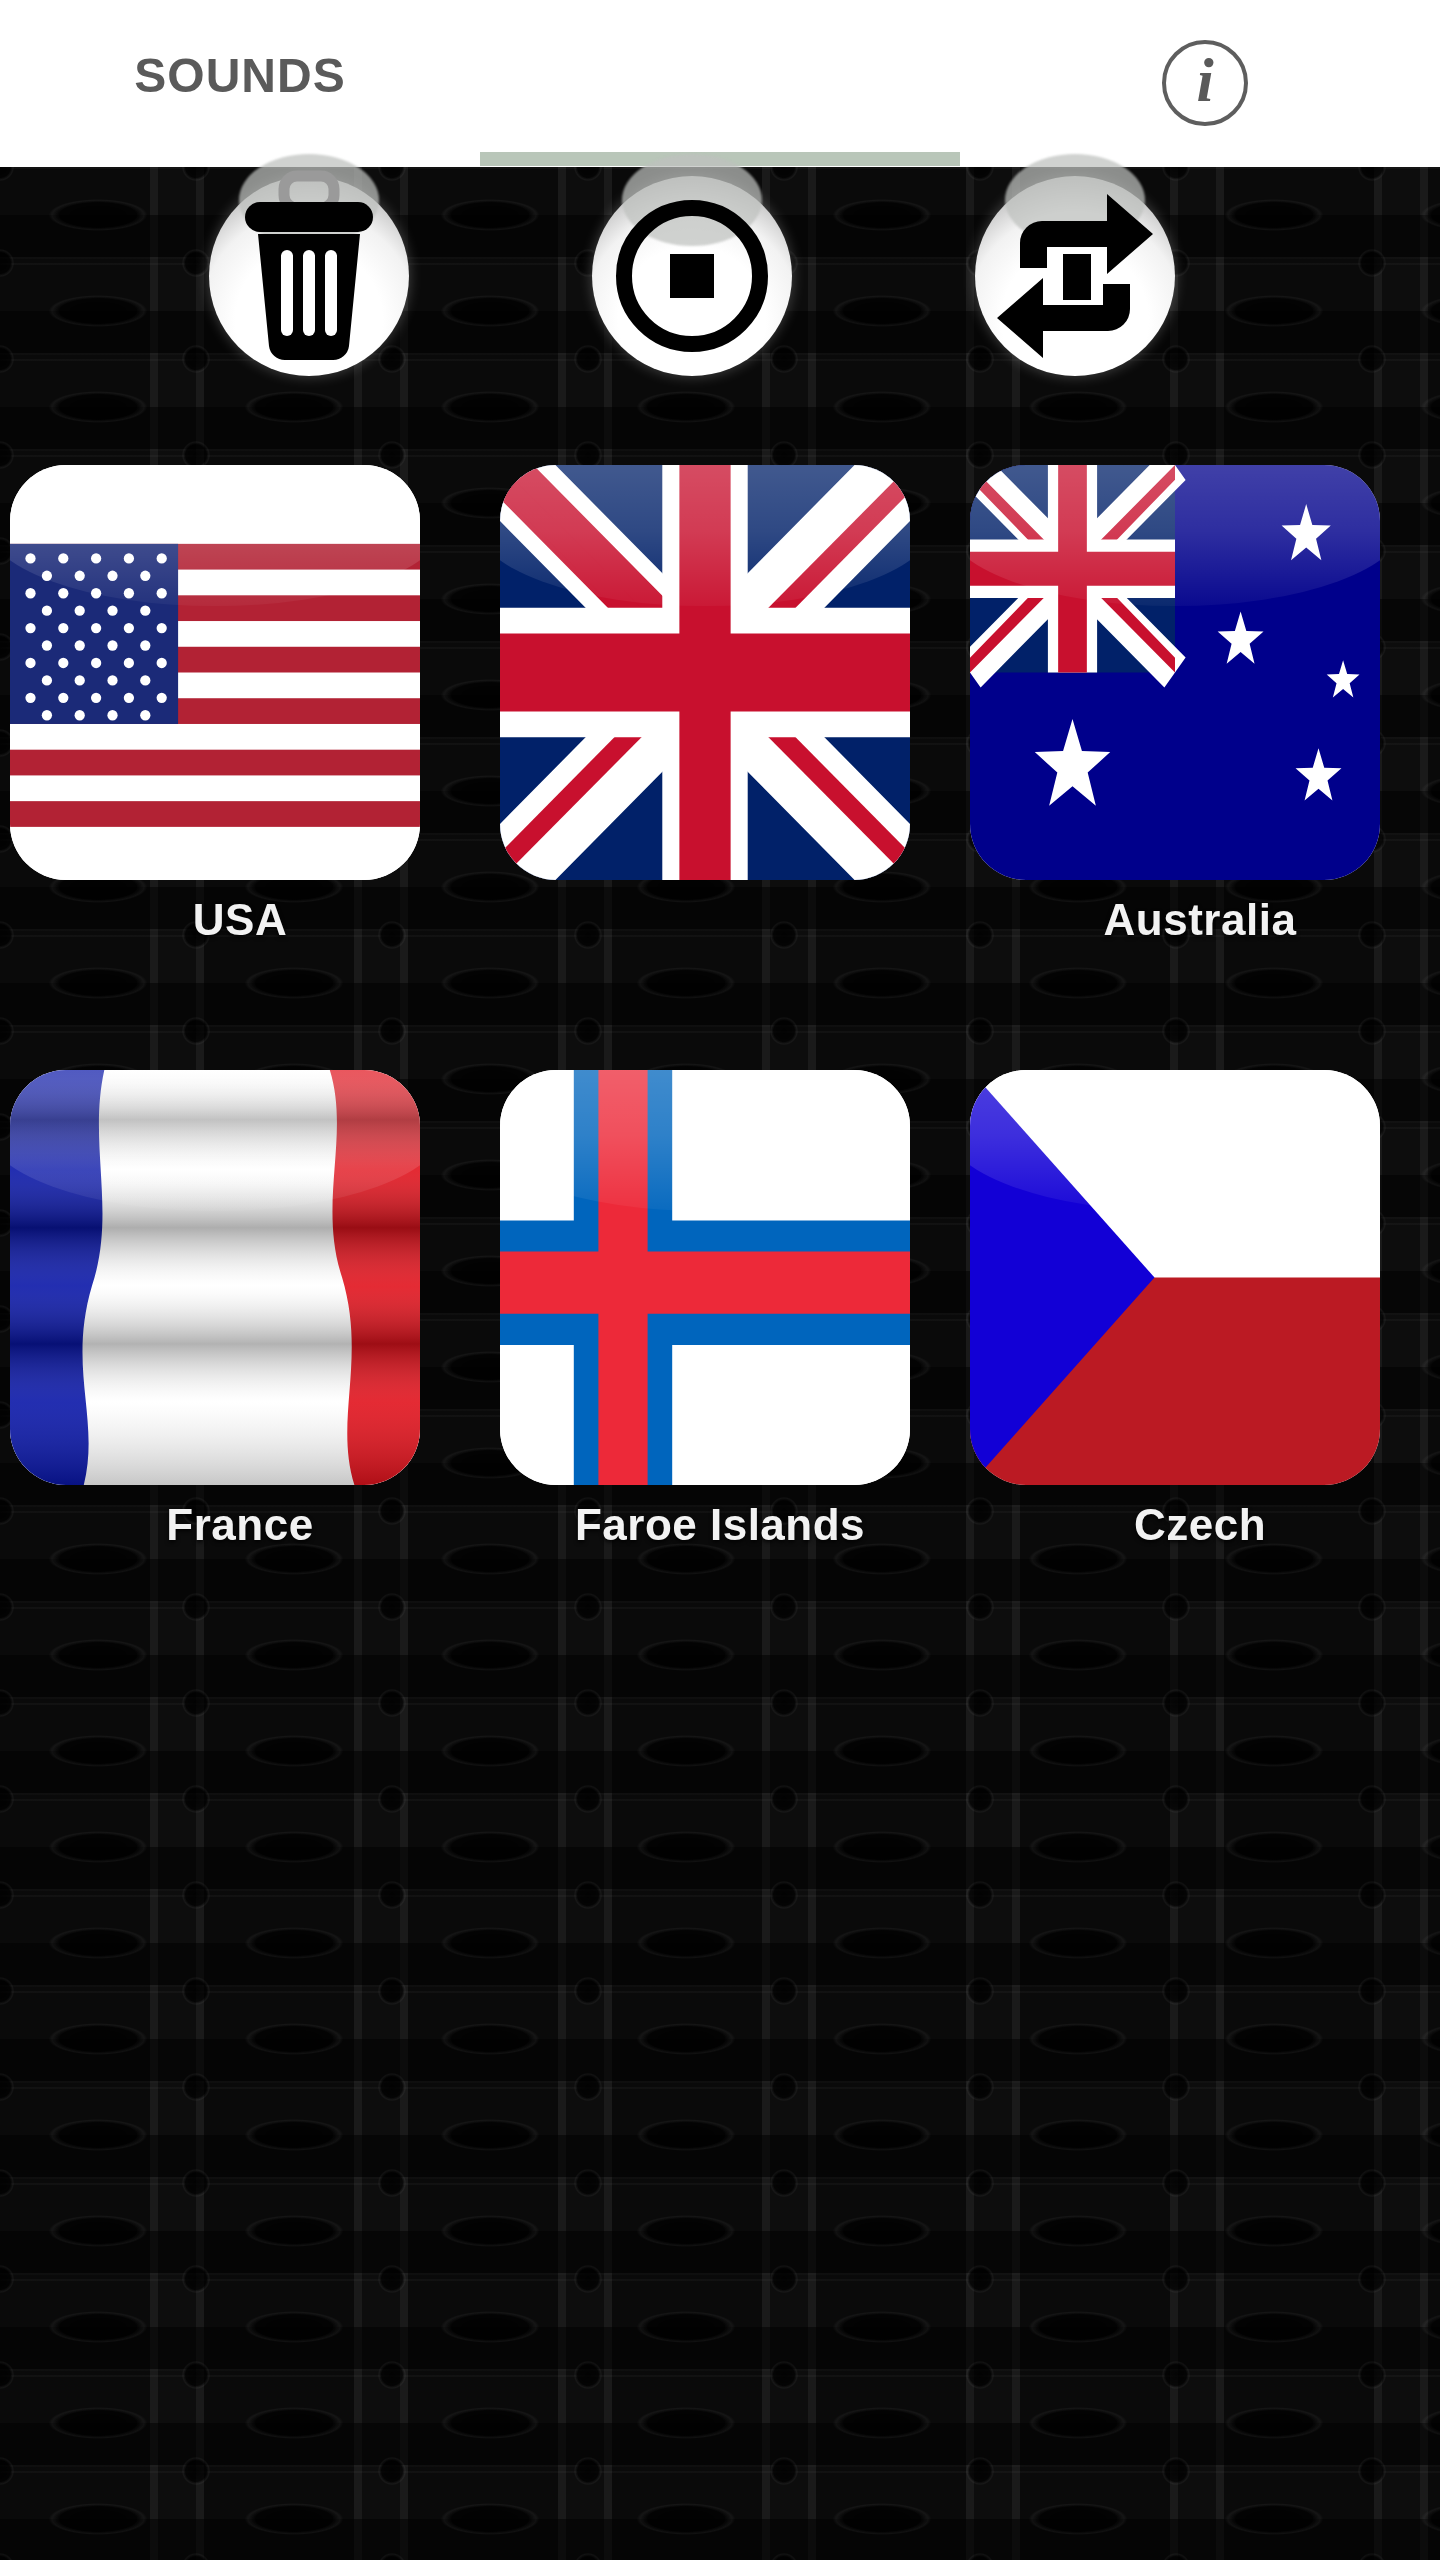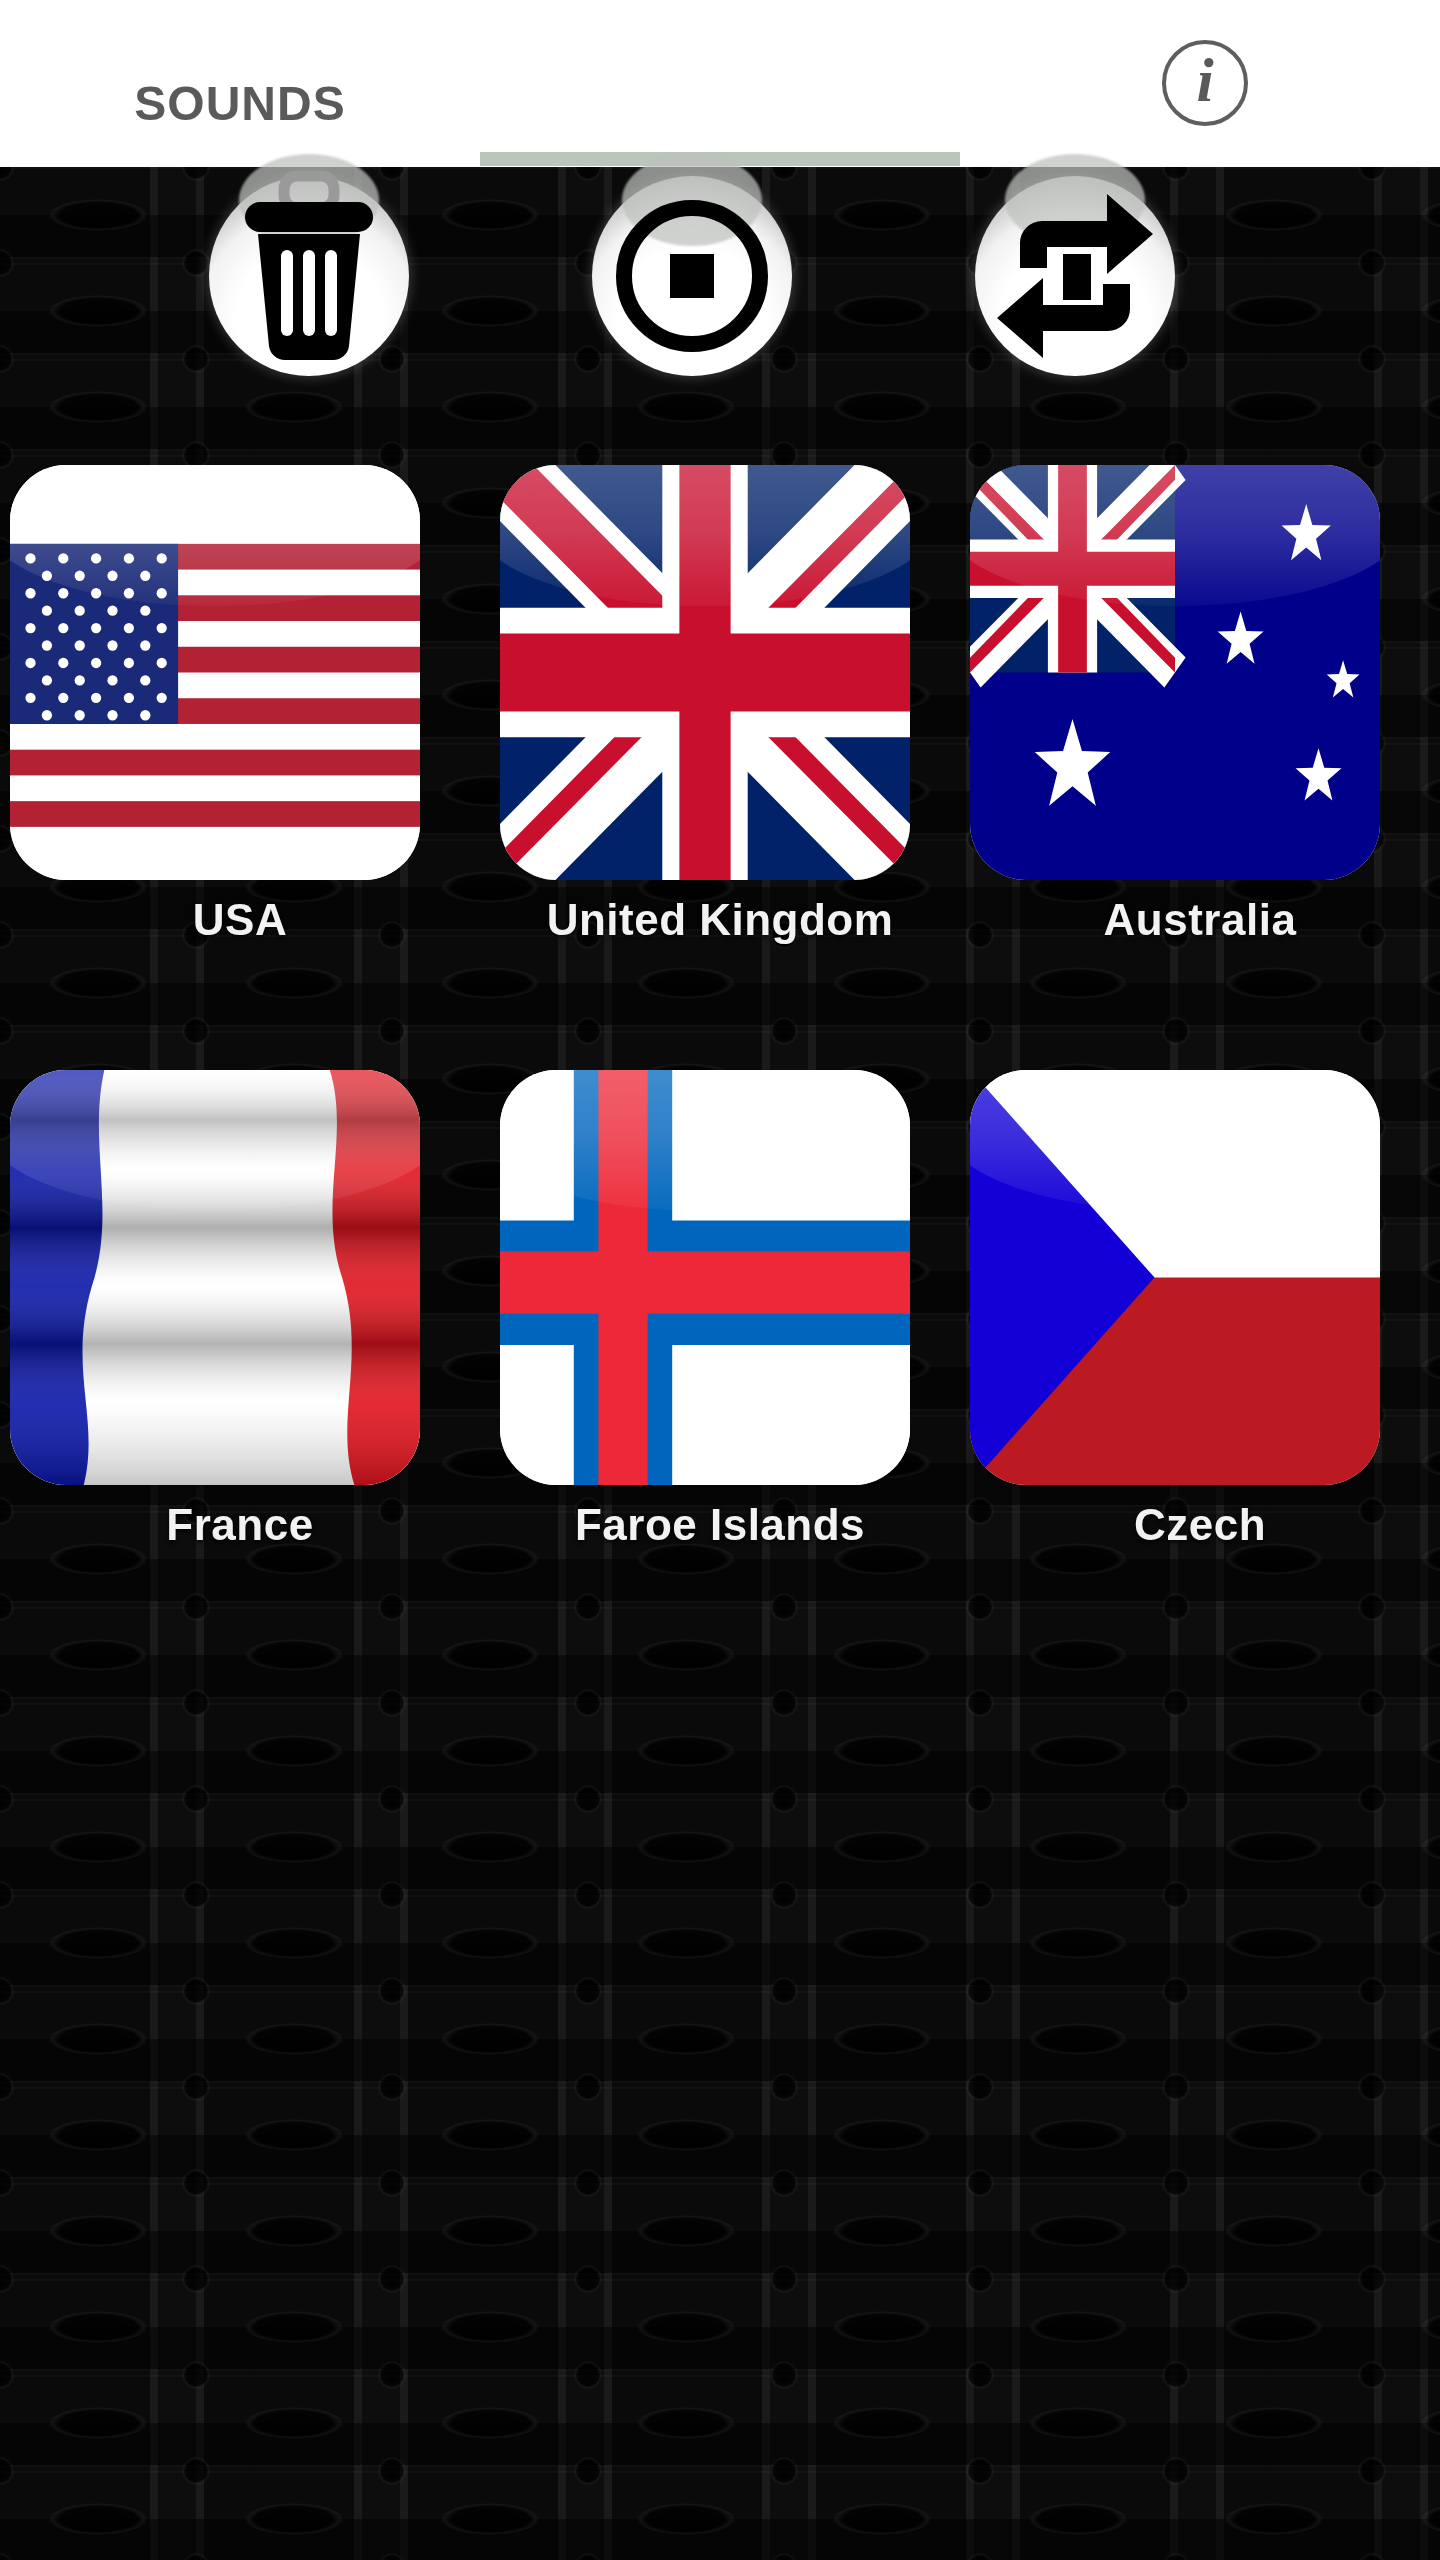--- a/index.html
+++ b/index.html
@@ -14,21 +14,21 @@
 
   
   .tabbar{
     position:absolute; left:0; top:0; width:1440px; height:167px;
     background:#ffffff;
     display:flex; align-items:flex-start;
   }
   .tab{
     position:absolute; top:0; height:167px;
     display:flex; align-items:flex-start; justify-content:center;
-    padding-top:76px;
+    padding-top:48px;
     font-size:48px; font-weight:700; letter-spacing:1px;
     cursor:pointer; user-select:none;
     background:transparent; border:none; font-family:"Liberation Sans", sans-serif;
   }
   .tab-sounds{ left:0; width:480px; color:#5a5a5a; }
   .tab-favorites{ left:480px; width:480px; color:#b9c6b9; }
   .tab-underline{
     position:absolute; left:480px; top:152px; width:480px; height:14px;
     background:#b9c6b9;
   }
@@ -266,21 +266,20 @@
             <path d="M0,0 L28,18.6 L24,18.6 L0,2.6 Z" fill="#C8102E"></path>
             <path d="M60,0 L32,18.6 L36,18.6 L60,2.6 Z" fill="#C8102E"></path>
             <path d="M0,40 L28,21.4 L24,21.4 L0,37.4 Z" fill="#C8102E"></path>
             <path d="M60,40 L32,21.4 L36,21.4 L60,37.4 Z" fill="#C8102E"></path>
           </g>
           <path d="M30,0 V40 M0,20 H60" stroke="#fff" stroke-width="12.5"></path>
           <path d="M30,0 V40 M0,20 H60" stroke="#C8102E" stroke-width="7.5"></path>
         </svg>
         <div class="tile-gloss2"></div>
       </div>
-      <div class="caption">United Kingdom</div>
     </div>
 
     <div class="cell c3 col2 row0">
       <div class="tile">
         <svg class="flag-svg" viewBox="0 0 100 85" preserveAspectRatio="none">
           <rect width="100" height="85" fill="#00008B"></rect>
           <g>
             <rect width="50" height="42.5" fill="#012169"></rect>
             <path d="M0,0 L50,42.5 M50,0 L0,42.5" stroke="#fff" stroke-width="8"></path>
             <path d="M0,0 L23,19.5 L19,19.5 L0,3 Z M50,0 L27,19.5 L31,19.5 L50,3 Z M0,42.5 L23,23 L19,23 L0,39.5 Z M50,42.5 L27,23 L31,23 L50,39.5 Z" fill="#C8102E"></path>

